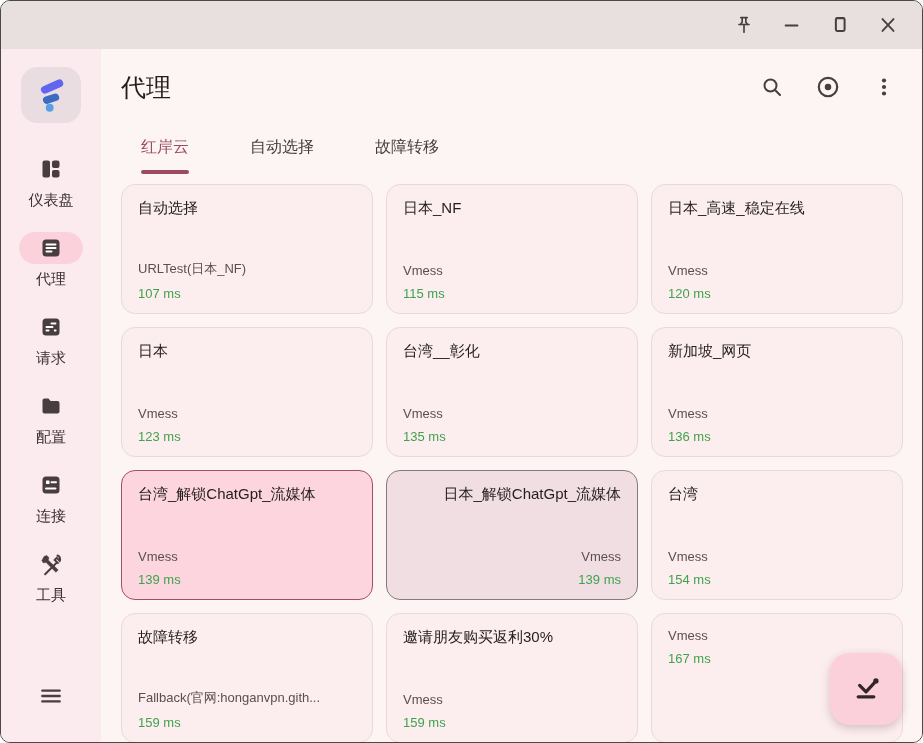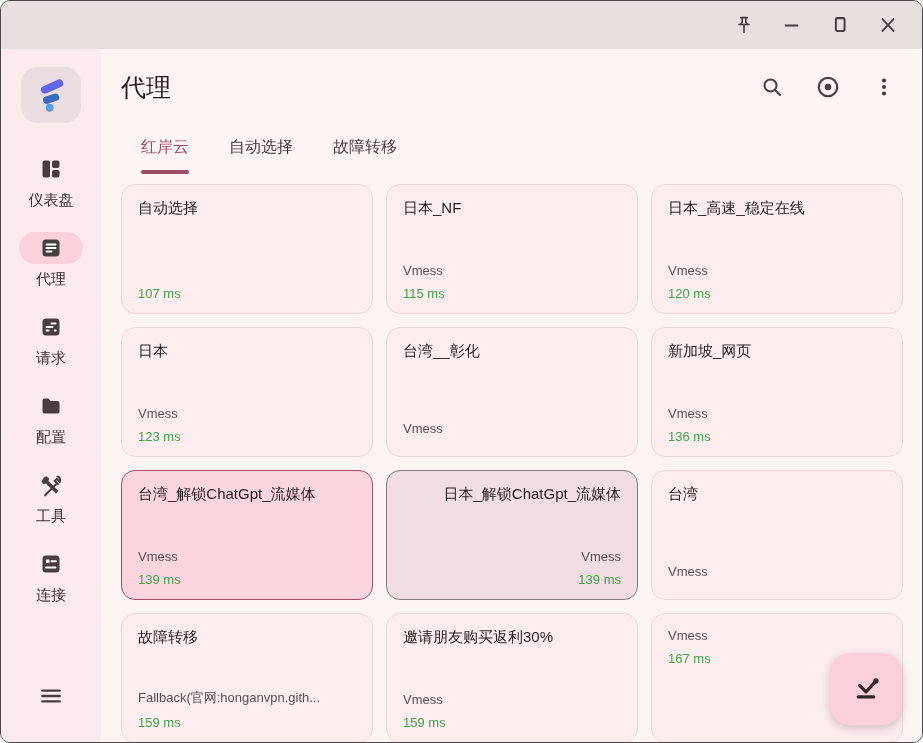--- a/index.html
+++ b/index.html
@@ -40,21 +40,21 @@
   .sidebar-spacer{ flex:1; }
   .hamburger{ margin-bottom:32px; background:none; border:none; cursor:pointer; color:var(--icon); }
   
   .main{ flex:1; background:var(--main-bg); display:flex; flex-direction:column; overflow:hidden; position:relative; }
   .header{ height:76px; display:flex; align-items:center; padding:0 18px 0 20px; }
   .page-title{ font-size:25px; color:var(--text); font-weight:400; }
   .header-actions{ margin-left:auto; display:flex; align-items:center; gap:16px; }
   .icon-btn{ width:40px; height:40px; border:none; background:none; cursor:pointer;
     display:flex; align-items:center; justify-content:center; color:var(--icon); }
   
-  .tabs{ display:flex; padding-left:40px; margin-top:8px; }
+  .tabs{ display:flex; padding-left:40px; margin-top:8px;gap:21px; }
   .tab{ margin-right:40px; cursor:pointer; display:flex; flex-direction:column; align-items:center; }
   .tab-label{ font-size:16px; color:#463c3e; padding:4px 0 12px; }
   .tab.selected .tab-label{ color:var(--accent); }
   .tab-underline{ height:4px; width:100%; border-radius:3px; background:transparent; }
   .tab.selected .tab-underline{ background:var(--accent); }
   
   .grid{
     margin:10px 0 0 20px;
     display:grid; grid-template-columns:repeat(3,252px); gap:13px;
   }
@@ -152,37 +152,37 @@
           <span class="nav-icon">
               <svg width="24" height="24" viewBox="0 0 24 24" fill="currentColor">
                 <path d="M3.5 6.5c0-1.1.9-2 2-2h4l2 2.5h7c1.1 0 2 .9 2 2v8.5c0 1.1-.9 2-2 2h-13c-1.1 0-2-.9-2-2z"></path>
               </svg>
             </span>
           <span class="nav-label">配置</span>
         </div>
 
         <div class="nav-item">
           <span class="nav-icon">
-              <svg width="24" height="24" viewBox="0 0 24 24" fill="currentColor" stroke="currentColor">
-                <path d="M5 4.5l2.8-1 2.2 2.2-.8 2.3 10 10-2.3 2.3-10-10-2.4.7L2.8 8.7z" stroke-width="0.5"></path>
-                <path d="M18.5 3.5c1.5.6 2.6 2 2.6 3.8 0 .6-.1 1.1-.4 1.6l-3-3-2 2 3 3c-.5.2-1 .4-1.6.4l-11 11" fill="none" stroke-width="2" stroke-linecap="round"></path>
-              </svg>
-            </span>
-          <span class="nav-label">工具</span>
-        </div>
-
-        <div class="nav-item">
-          <span class="nav-icon">
               <svg width="24" height="24" viewBox="0 0 24 24">
                 <rect x="3.5" y="3.5" width="17" height="17" rx="3.5" fill="currentColor"></rect>
                 <rect x="7" y="7.5" width="3.5" height="3.5" fill="#fff" rx="0.5"></rect>
                 <path d="M12.5 9.2h4.5M7 15.5h9.5" stroke="#fff" stroke-width="2" stroke-linecap="round"></path>
               </svg>
             </span>
           <span class="nav-label">连接</span>
+        </div>
+
+        <div class="nav-item">
+          <span class="nav-icon">
+              <svg width="24" height="24" viewBox="0 0 24 24" fill="currentColor" stroke="currentColor">
+                <path d="M5 4.5l2.8-1 2.2 2.2-.8 2.3 10 10-2.3 2.3-10-10-2.4.7L2.8 8.7z" stroke-width="0.5"></path>
+                <path d="M18.5 3.5c1.5.6 2.6 2 2.6 3.8 0 .6-.1 1.1-.4 1.6l-3-3-2 2 3 3c-.5.2-1 .4-1.6.4l-11 11" fill="none" stroke-width="2" stroke-linecap="round"></path>
+              </svg>
+            </span>
+          <span class="nav-label">工具</span>
         </div>
       </div>
 
       <div class="sidebar-spacer"></div>
       <button class="hamburger">
         <svg width="26" height="26" viewBox="0 0 24 24" stroke="currentColor" stroke-width="2.2" stroke-linecap="round">
           <path d="M4 7h16M4 12h16M4 17h16"></path>
         </svg>
       </button>
     </div>
@@ -226,20 +226,21 @@
 
         <div class="tab">
           <span class="tab-label">故障转移</span>
           <div class="tab-underline"></div>
         </div>
       </div>
 
       <div class="grid">
         <div class="card">
           <div class="card-name">自动选择</div>
+          <div class="card-type">URLTest(日本_NF)</div>
           <div class="card-delay">107 ms</div>
         </div>
 
         <div class="card">
           <div class="card-name">日本_NF</div>
           <div class="card-type">Vmess</div>
           <div class="card-delay">115 ms</div>
         </div>
 
         <div class="card">
@@ -250,20 +251,21 @@
 
         <div class="card">
           <div class="card-name">日本</div>
           <div class="card-type">Vmess</div>
           <div class="card-delay">123 ms</div>
         </div>
 
         <div class="card">
           <div class="card-name">台湾__彰化</div>
           <div class="card-type">Vmess</div>
+          <div class="card-delay">135 ms</div>
         </div>
 
         <div class="card">
           <div class="card-name">新加坡_网页</div>
           <div class="card-type">Vmess</div>
           <div class="card-delay">136 ms</div>
         </div>
 
         <div class="card selected">
           <div class="card-name">台湾_解锁ChatGpt_流媒体</div>
@@ -273,20 +275,21 @@
 
         <div class="card highlighted">
           <div class="card-name">日本_解锁ChatGpt_流媒体</div>
           <div class="card-type">Vmess</div>
           <div class="card-delay">139 ms</div>
         </div>
 
         <div class="card">
           <div class="card-name">台湾</div>
           <div class="card-type">Vmess</div>
+          <div class="card-delay">154 ms</div>
         </div>
 
         <div class="card">
           <div class="card-name">故障转移</div>
           <div class="card-type">Fallback(官网:honganvpn.gith...</div>
           <div class="card-delay">159 ms</div>
         </div>
 
         <div class="card">
           <div class="card-name">邀请朋友购买返利30%</div>

